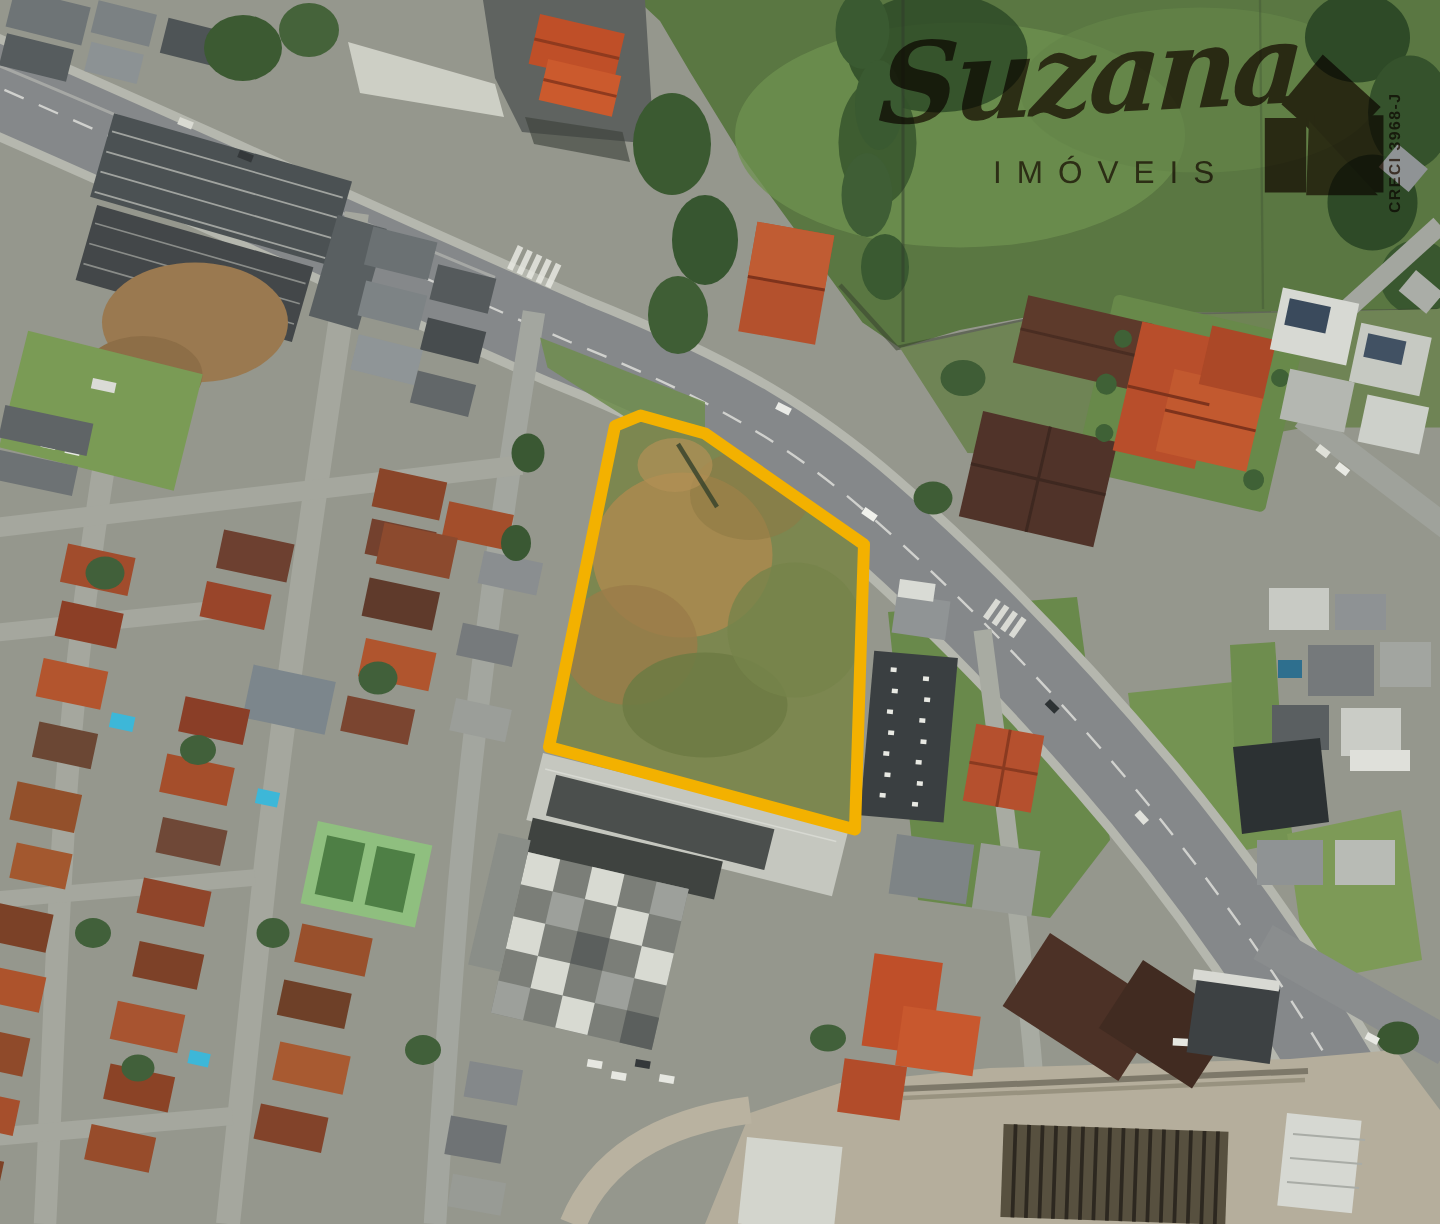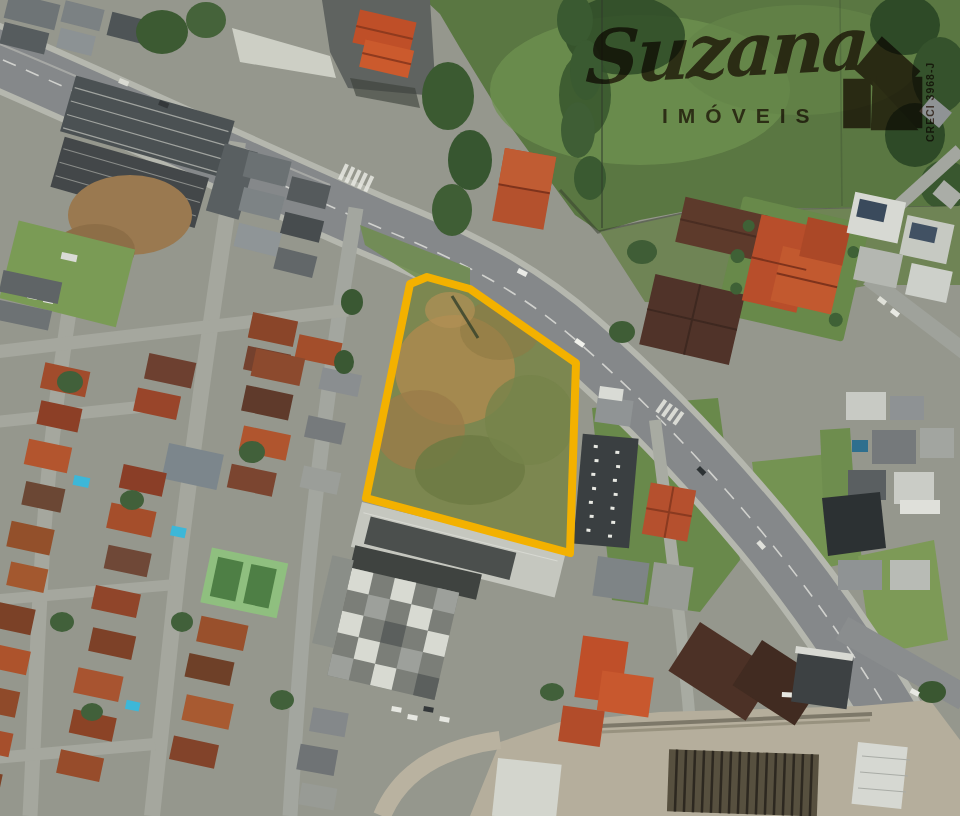--- a/index.html
+++ b/index.html
@@ -4,21 +4,21 @@
 <style>
   html,body{margin:0;padding:0;background:#222;}
   #stage{position:relative;width:960px;height:816px;overflow:hidden;background:#95978d;
          font-family:"Liberation Sans",sans-serif;}
   #stage svg.scene{position:absolute;left:0;top:0;}
   .watermark{position:absolute;left:0;top:0;width:960px;height:200px;
              mix-blend-mode:multiply;opacity:.92;color:#5E4434;pointer-events:none;}
   .wm-script{position:absolute;left:586px;top:14px;width:260px;
              font-family:"DejaVu Serif",serif;font-style:italic;font-weight:700;
              font-size:74px;letter-spacing:-3px;transform:rotate(-3deg) skewX(-6deg);line-height:1;}
-  .wm-sub{position:absolute;left:662px;top:104px;font-size:21px;font-weight:700;
+  .wm-sub{position:absolute;left:662px;top:104px;font-size:21px;font-weight:400;
           letter-spacing:10px;}
   .wm-icon{position:absolute;left:834px;top:34px;}
   .wm-creci{position:absolute;left:924px;top:38px;height:104px;font-size:10.5px;font-weight:700;
             letter-spacing:1px;writing-mode:vertical-rl;transform:rotate(180deg);white-space:nowrap;}
 </style>
 </head>
 <body>
 
 <div id="stage">
 <svg class="scene" width="960" height="816" viewBox="0 0 960 816">

